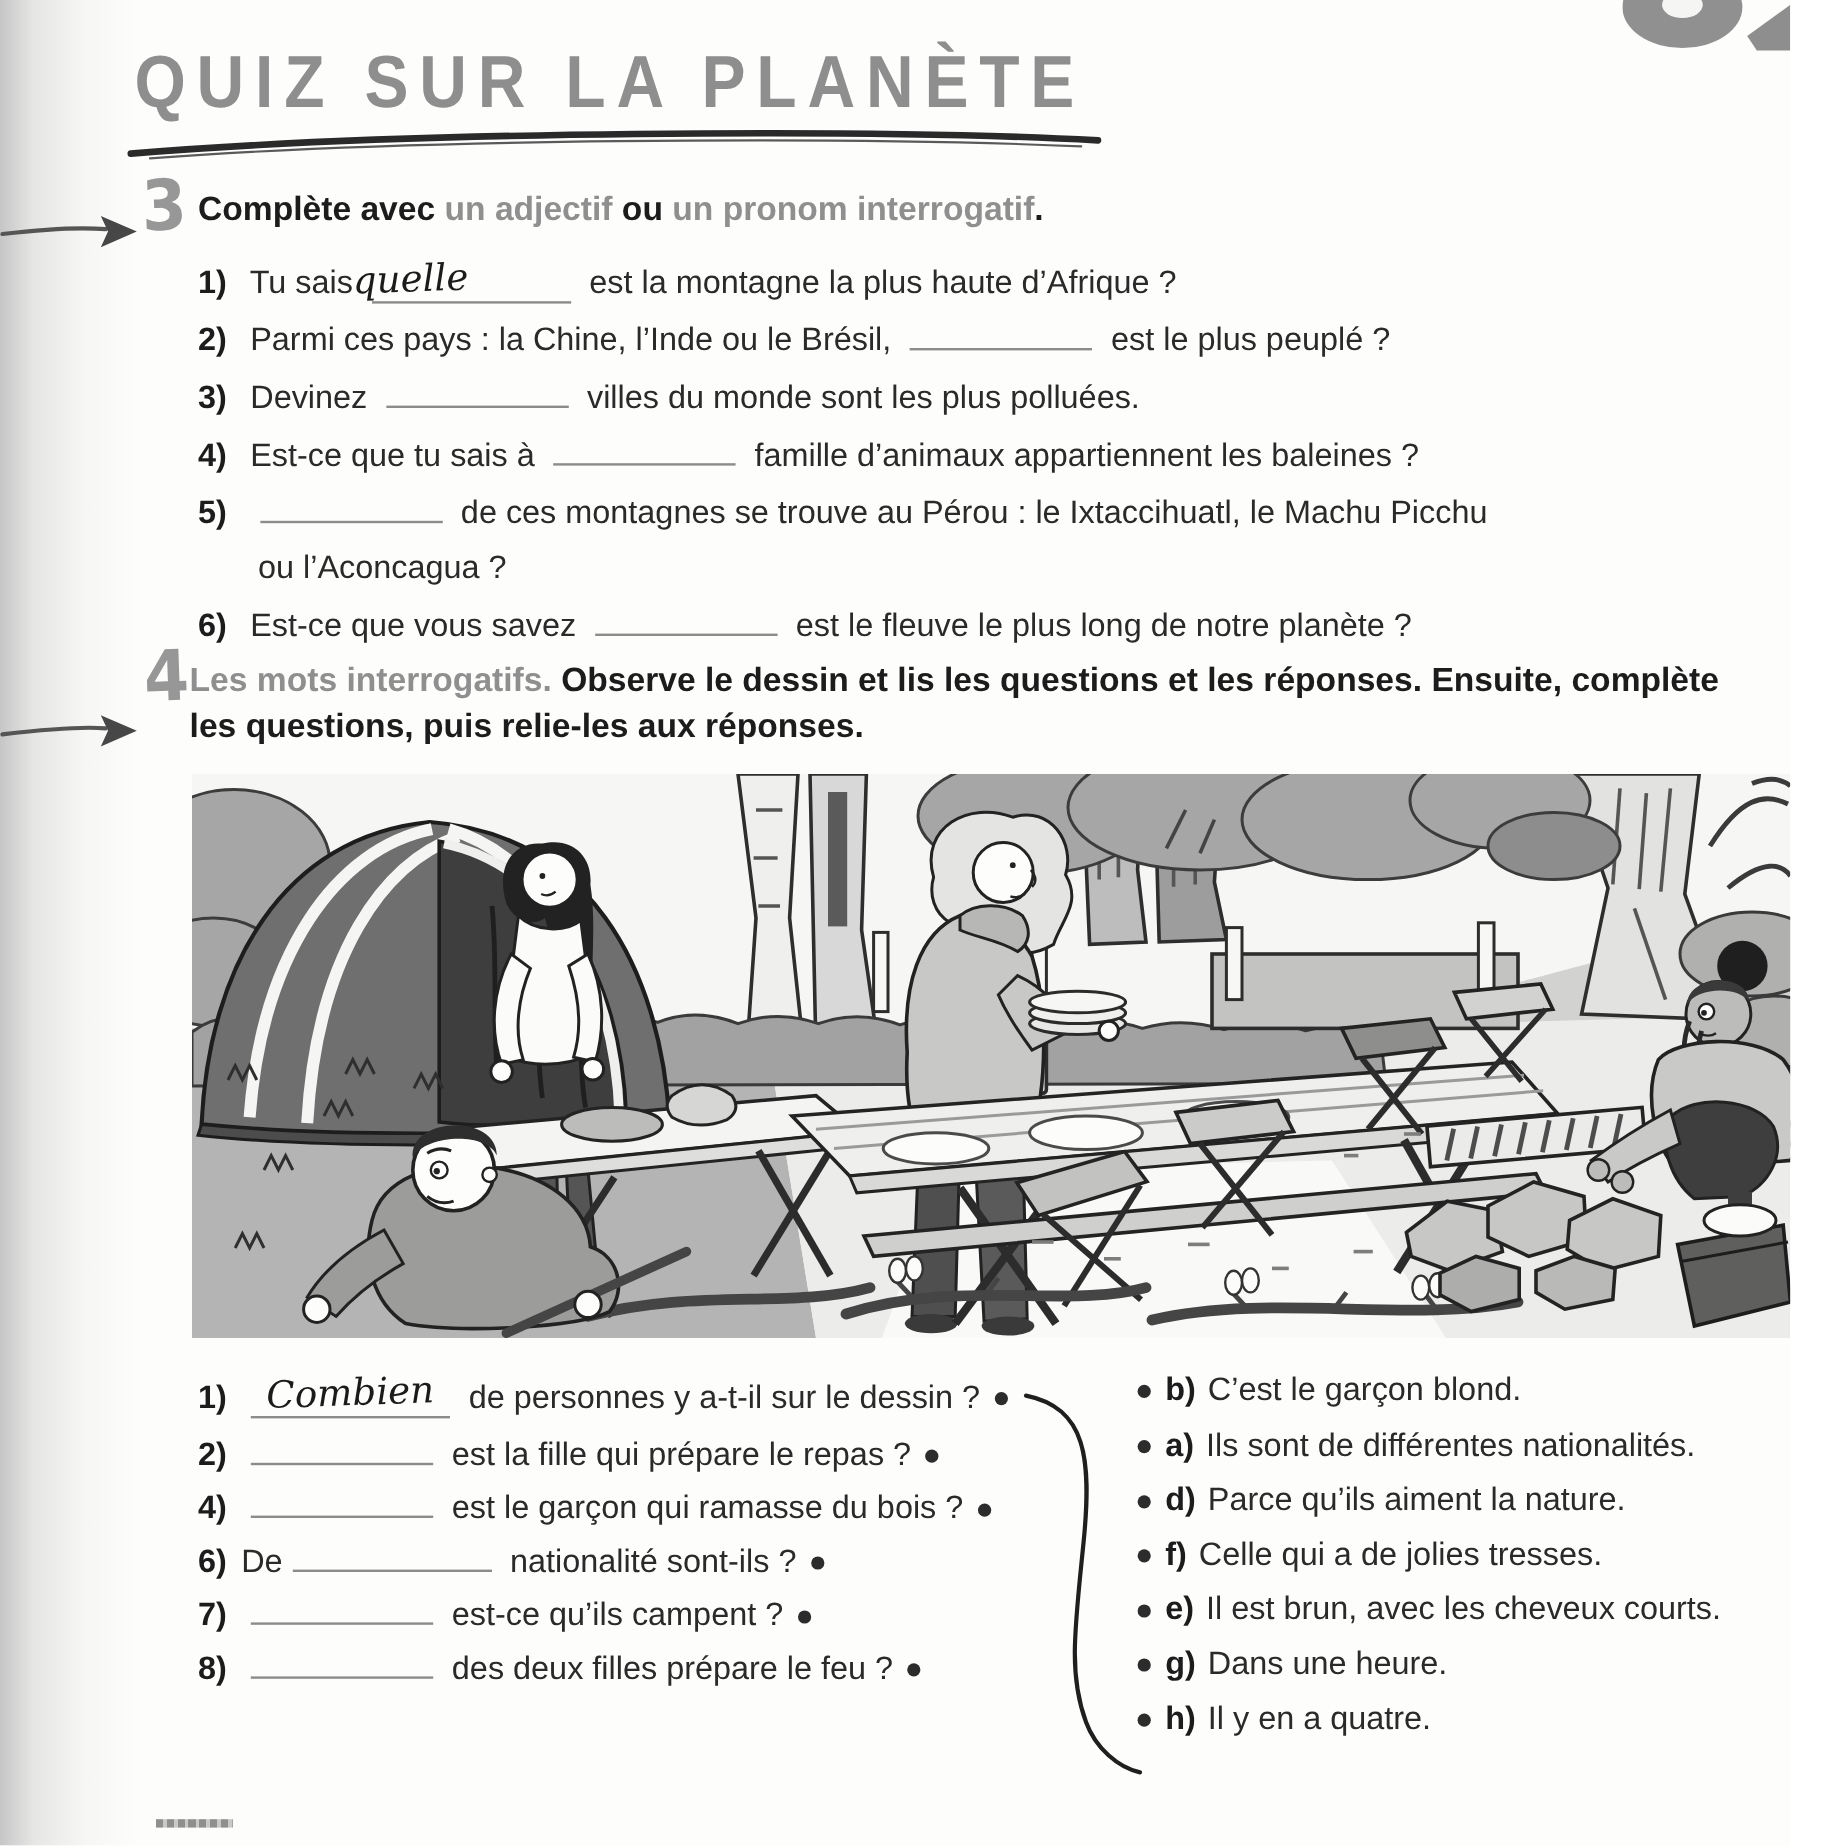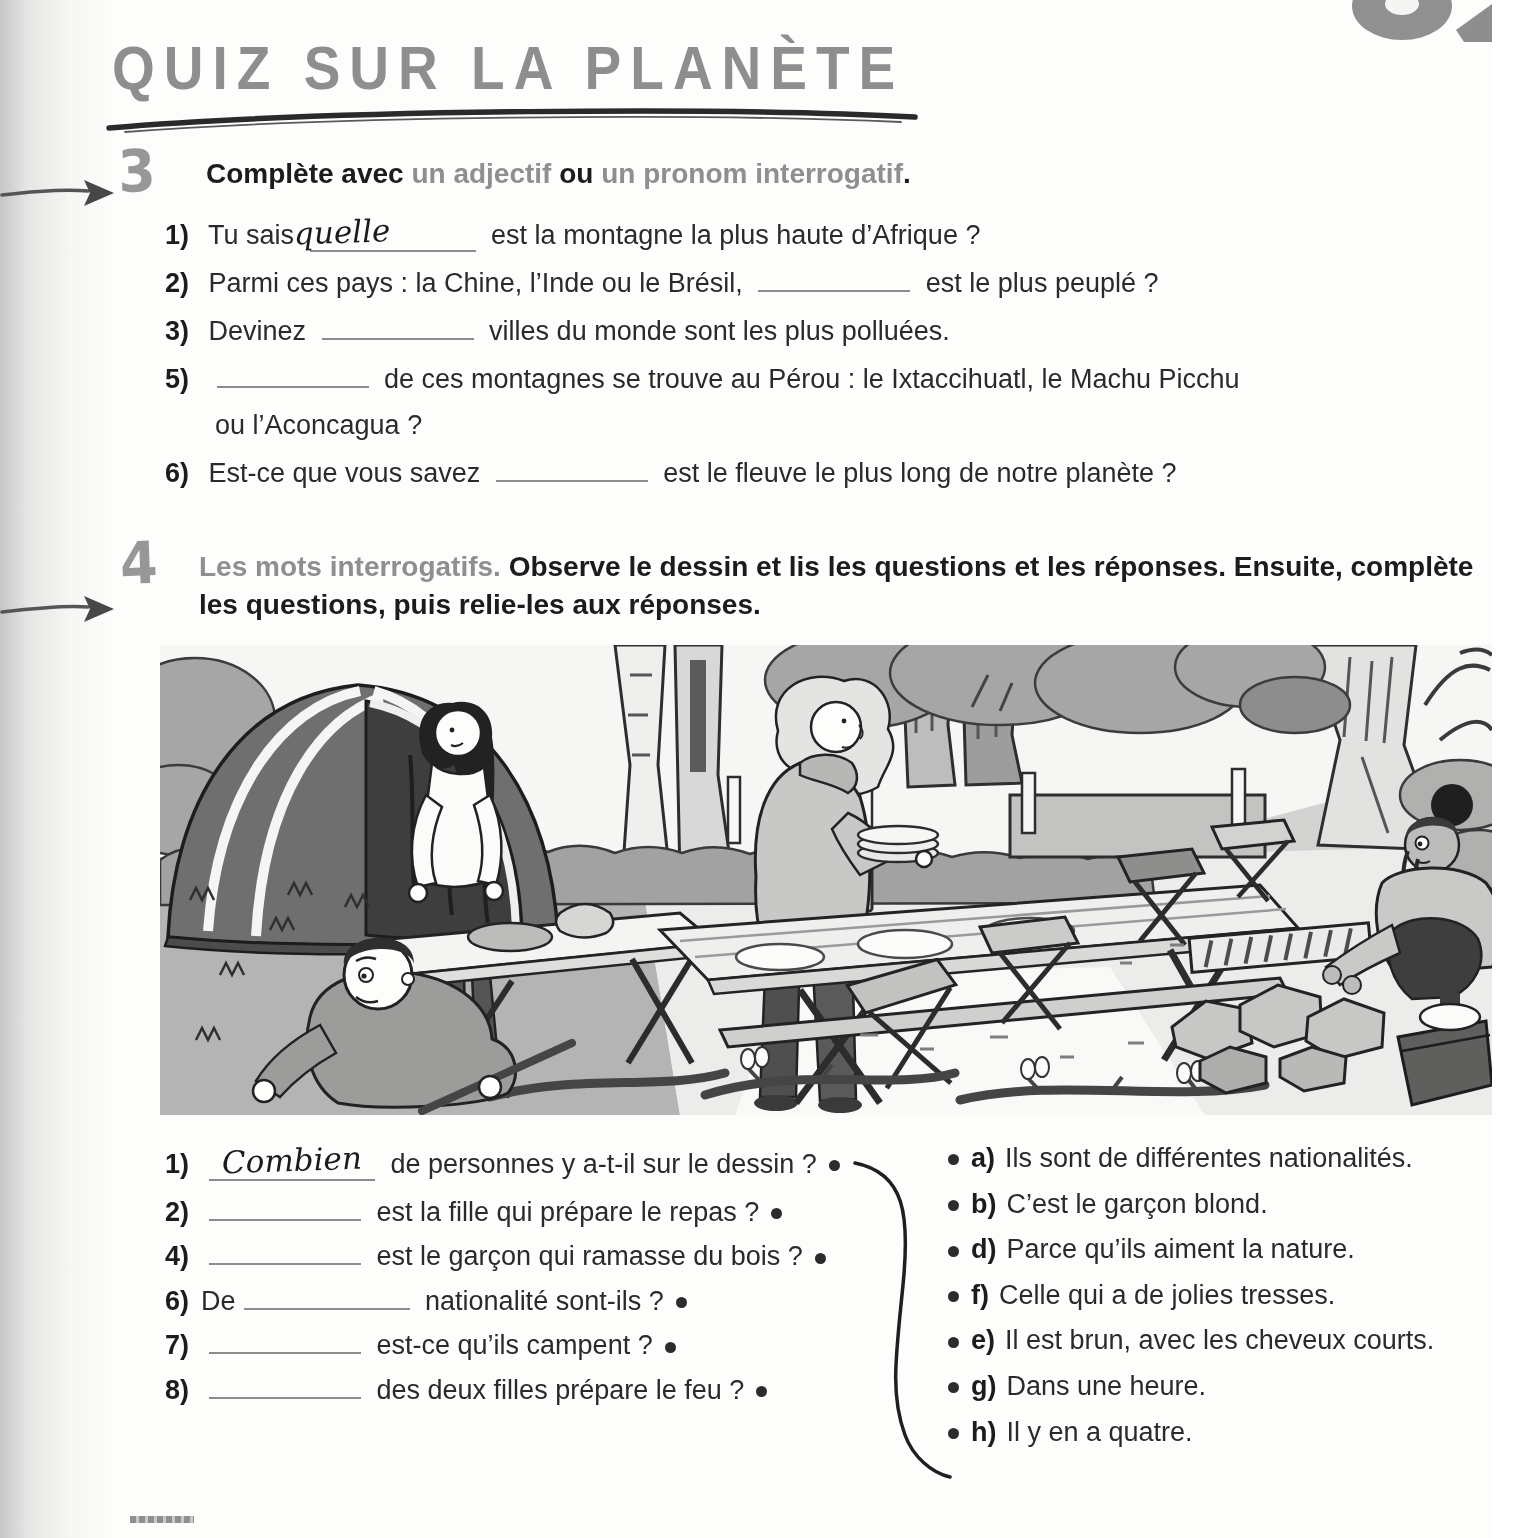--- a/index.html
+++ b/index.html
@@ -14,21 +14,21 @@
   
   .title {
     left:112px; top:32px; font-size:55px; font-weight:700; letter-spacing:9px;
     color:#8e8e8e; transform:scaleY(1.12); transform-origin:left top; white-space:nowrap;
   }
 
   
   .ex-num { font-size:54px; font-weight:700; color:#979797; transform:rotate(-2deg) scaleY(1.08); display:inline-block; font-family:"DejaVu Sans", sans-serif; }
 
   
-  .head { font-size:28px; font-weight:700; line-height:38px;margin-left:41px; }
+  .head { font-size:28px; font-weight:700; line-height:38px; }
   .head .dark { color:#1c1c1c; }
   .head .gray { color:#8f8f8f; }
 
   
   .items { left:165px; top:212px; width:1240px; font-size:27px; line-height:46px; color:#2a2a2a; }
   .item { padding-left:50px; text-indent:-50px; }
   .num { font-weight:700; color:#1c1c1c; margin-right:12px; }
   .blank {
     display:inline-block; min-width:152px; border-bottom:2px solid #8c8c8c;
     height:34px; line-height:30px; text-align:center; vertical-align:baseline; margin:0 8px;
@@ -90,20 +90,26 @@
       <span class="num">2)</span>
       <span>Parmi ces pays : la Chine, l’Inde ou le Brésil,</span>
       <span class="blank"></span>
       <span>est le plus peuplé ?</span>
     </div>
     <div class="item">
       <span class="num">3)</span>
       <span>Devinez</span>
       <span class="blank"></span>
       <span>villes du monde sont les plus polluées.</span>
+    </div>
+    <div class="item">
+      <span class="num">4)</span>
+      <span>Est-ce que tu sais à</span>
+      <span class="blank"></span>
+      <span>famille d’animaux appartiennent les baleines ?</span>
     </div>
     <div class="item">
       <span class="num">5)</span>
       <span class="blank"></span>
       <span>de ces montagnes se trouve au Pérou : le Ixtaccihuatl, le Machu Picchu</span><br>
       <span>ou l’Aconcagua ?</span>
     </div>
     <div class="item">
       <span class="num">6)</span>
       <span>Est-ce que vous savez</span>
@@ -438,22 +444,22 @@
       <span class="num">7)</span><span class="blank"></span>
       <span>est-ce qu’ils campent ?</span><span class="dot"></span>
     </div>
     <div class="q-row">
       <span class="num">8)</span><span class="blank"></span>
       <span>des deux filles prépare le feu ?</span><span class="dot"></span>
     </div>
   </div>
 
   <div class="abs answers">
+    <div class="a-row"><span class="dot"></span><span class="a-letter">b)</span><span>C’est le garçon blond.</span></div>
     <div class="a-row"><span class="dot"></span><span class="a-letter">a)</span><span>Ils sont de différentes nationalités.</span></div>
-    <div class="a-row"><span class="dot"></span><span class="a-letter">b)</span><span>C’est le garçon blond.</span></div>
     <div class="a-row"><span class="dot"></span><span class="a-letter">d)</span><span>Parce qu’ils aiment la nature.</span></div>
     <div class="a-row"><span class="dot"></span><span class="a-letter">f)</span><span>Celle qui a de jolies tresses.</span></div>
     <div class="a-row"><span class="dot"></span><span class="a-letter">e)</span><span>Il est brun, avec les cheveux courts.</span></div>
     <div class="a-row"><span class="dot"></span><span class="a-letter">g)</span><span>Dans une heure.</span></div>
     <div class="a-row"><span class="dot"></span><span class="a-letter">h)</span><span>Il y en a quatre.</span></div>
   </div>
 
   <svg class="abs" style="left:810px;top:1140px" width="200" height="360">
     <path d="M45,23 C95,33 100,75 93,145 C86,215 80,255 95,295 C103,317 122,333 140,337" fill="none" stroke="#1f1f1f" stroke-width="3.5" stroke-linecap="round"></path>
   </svg>

